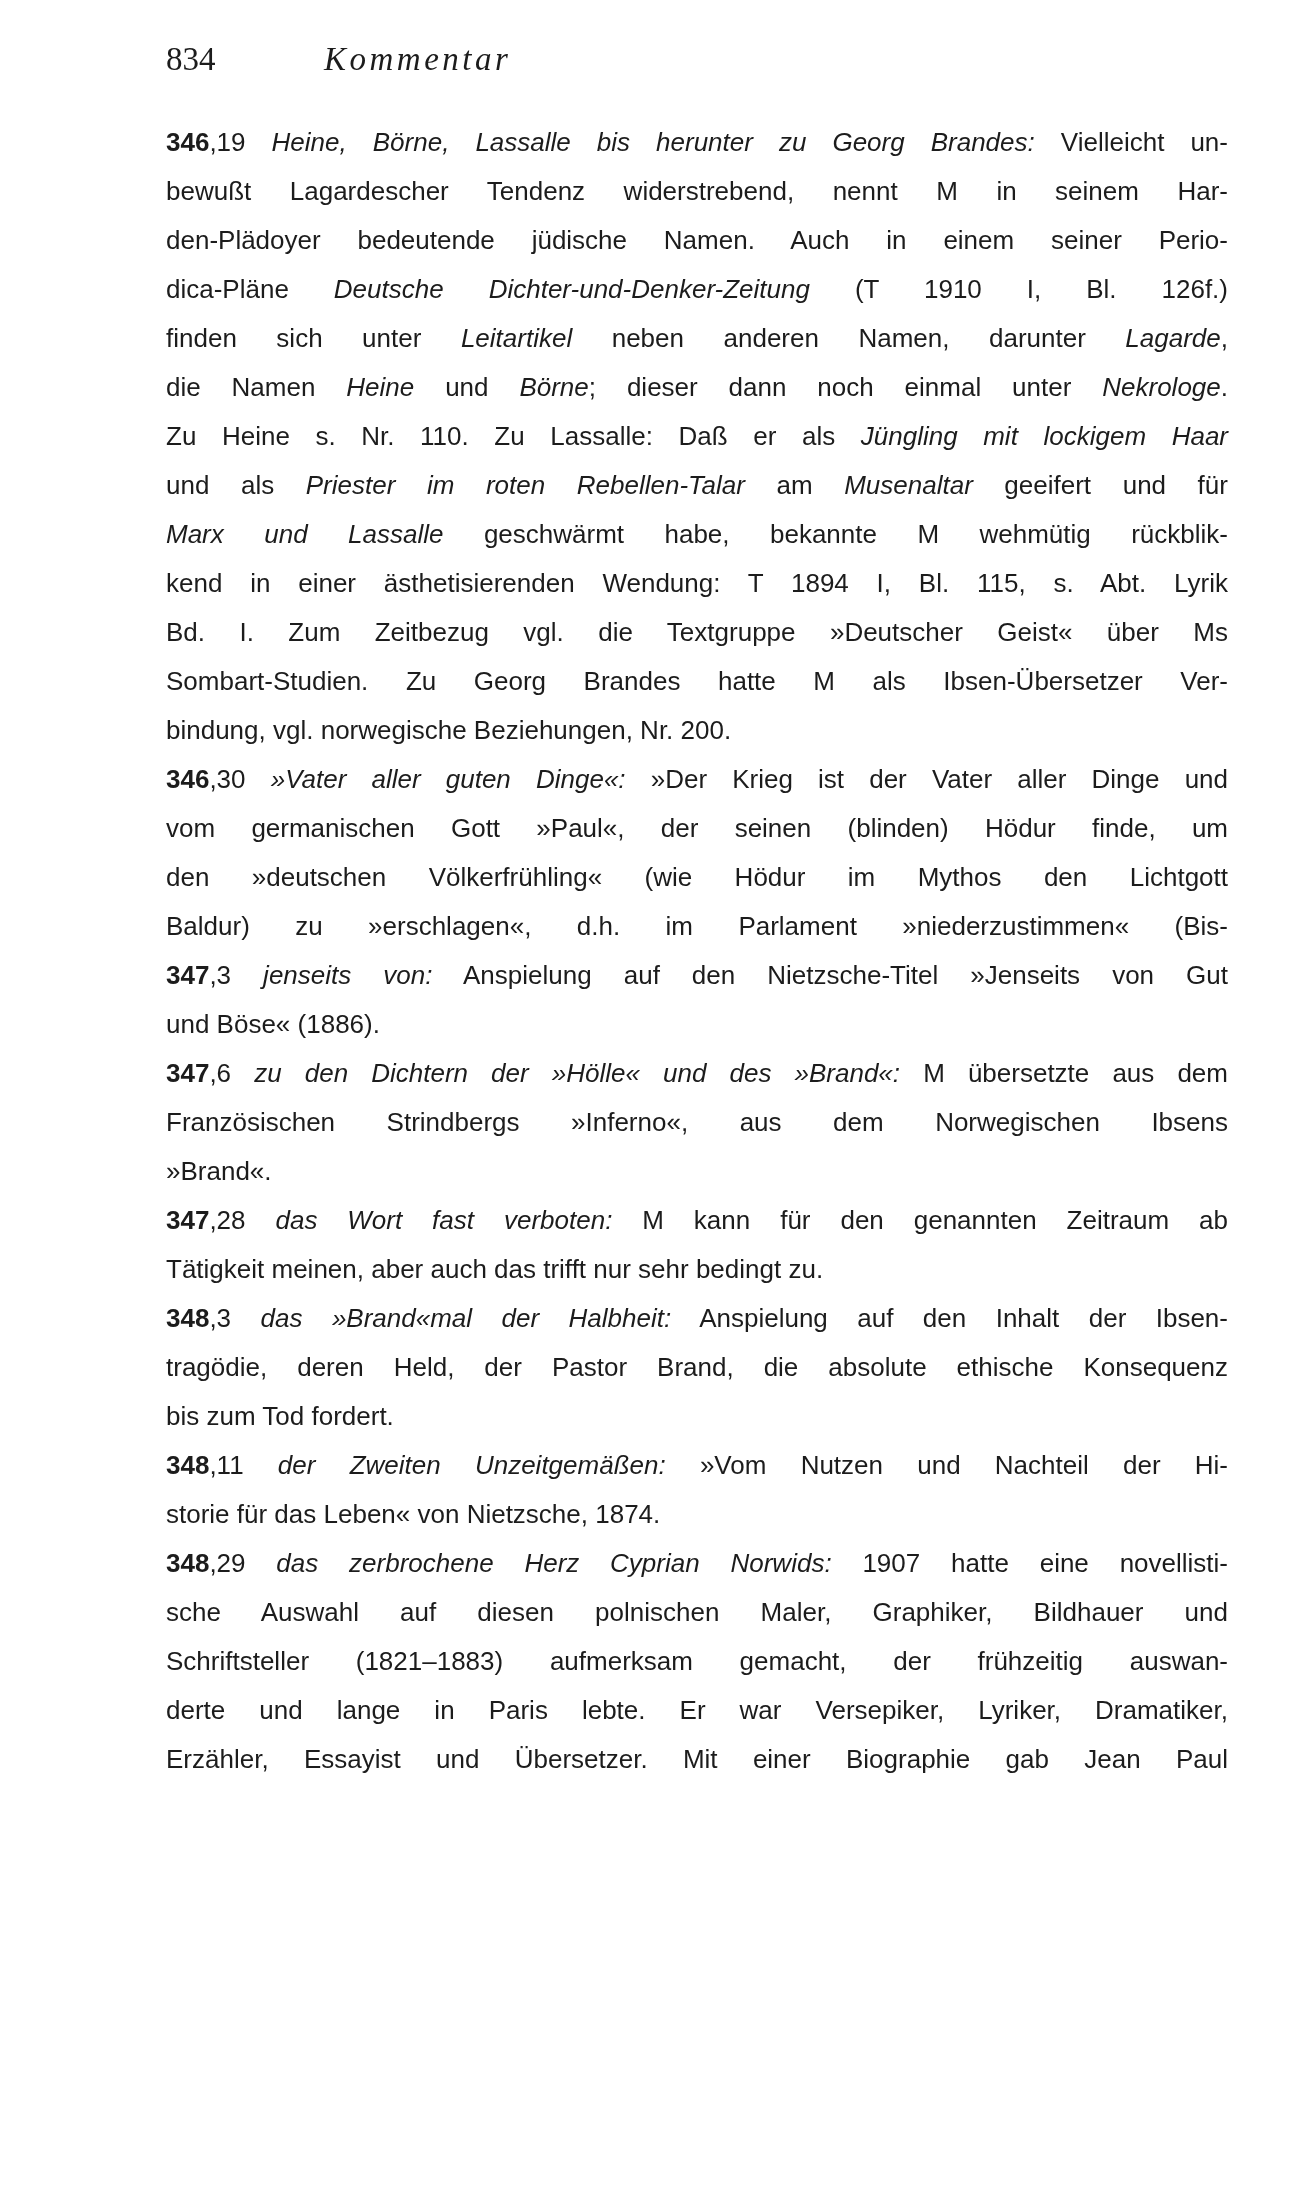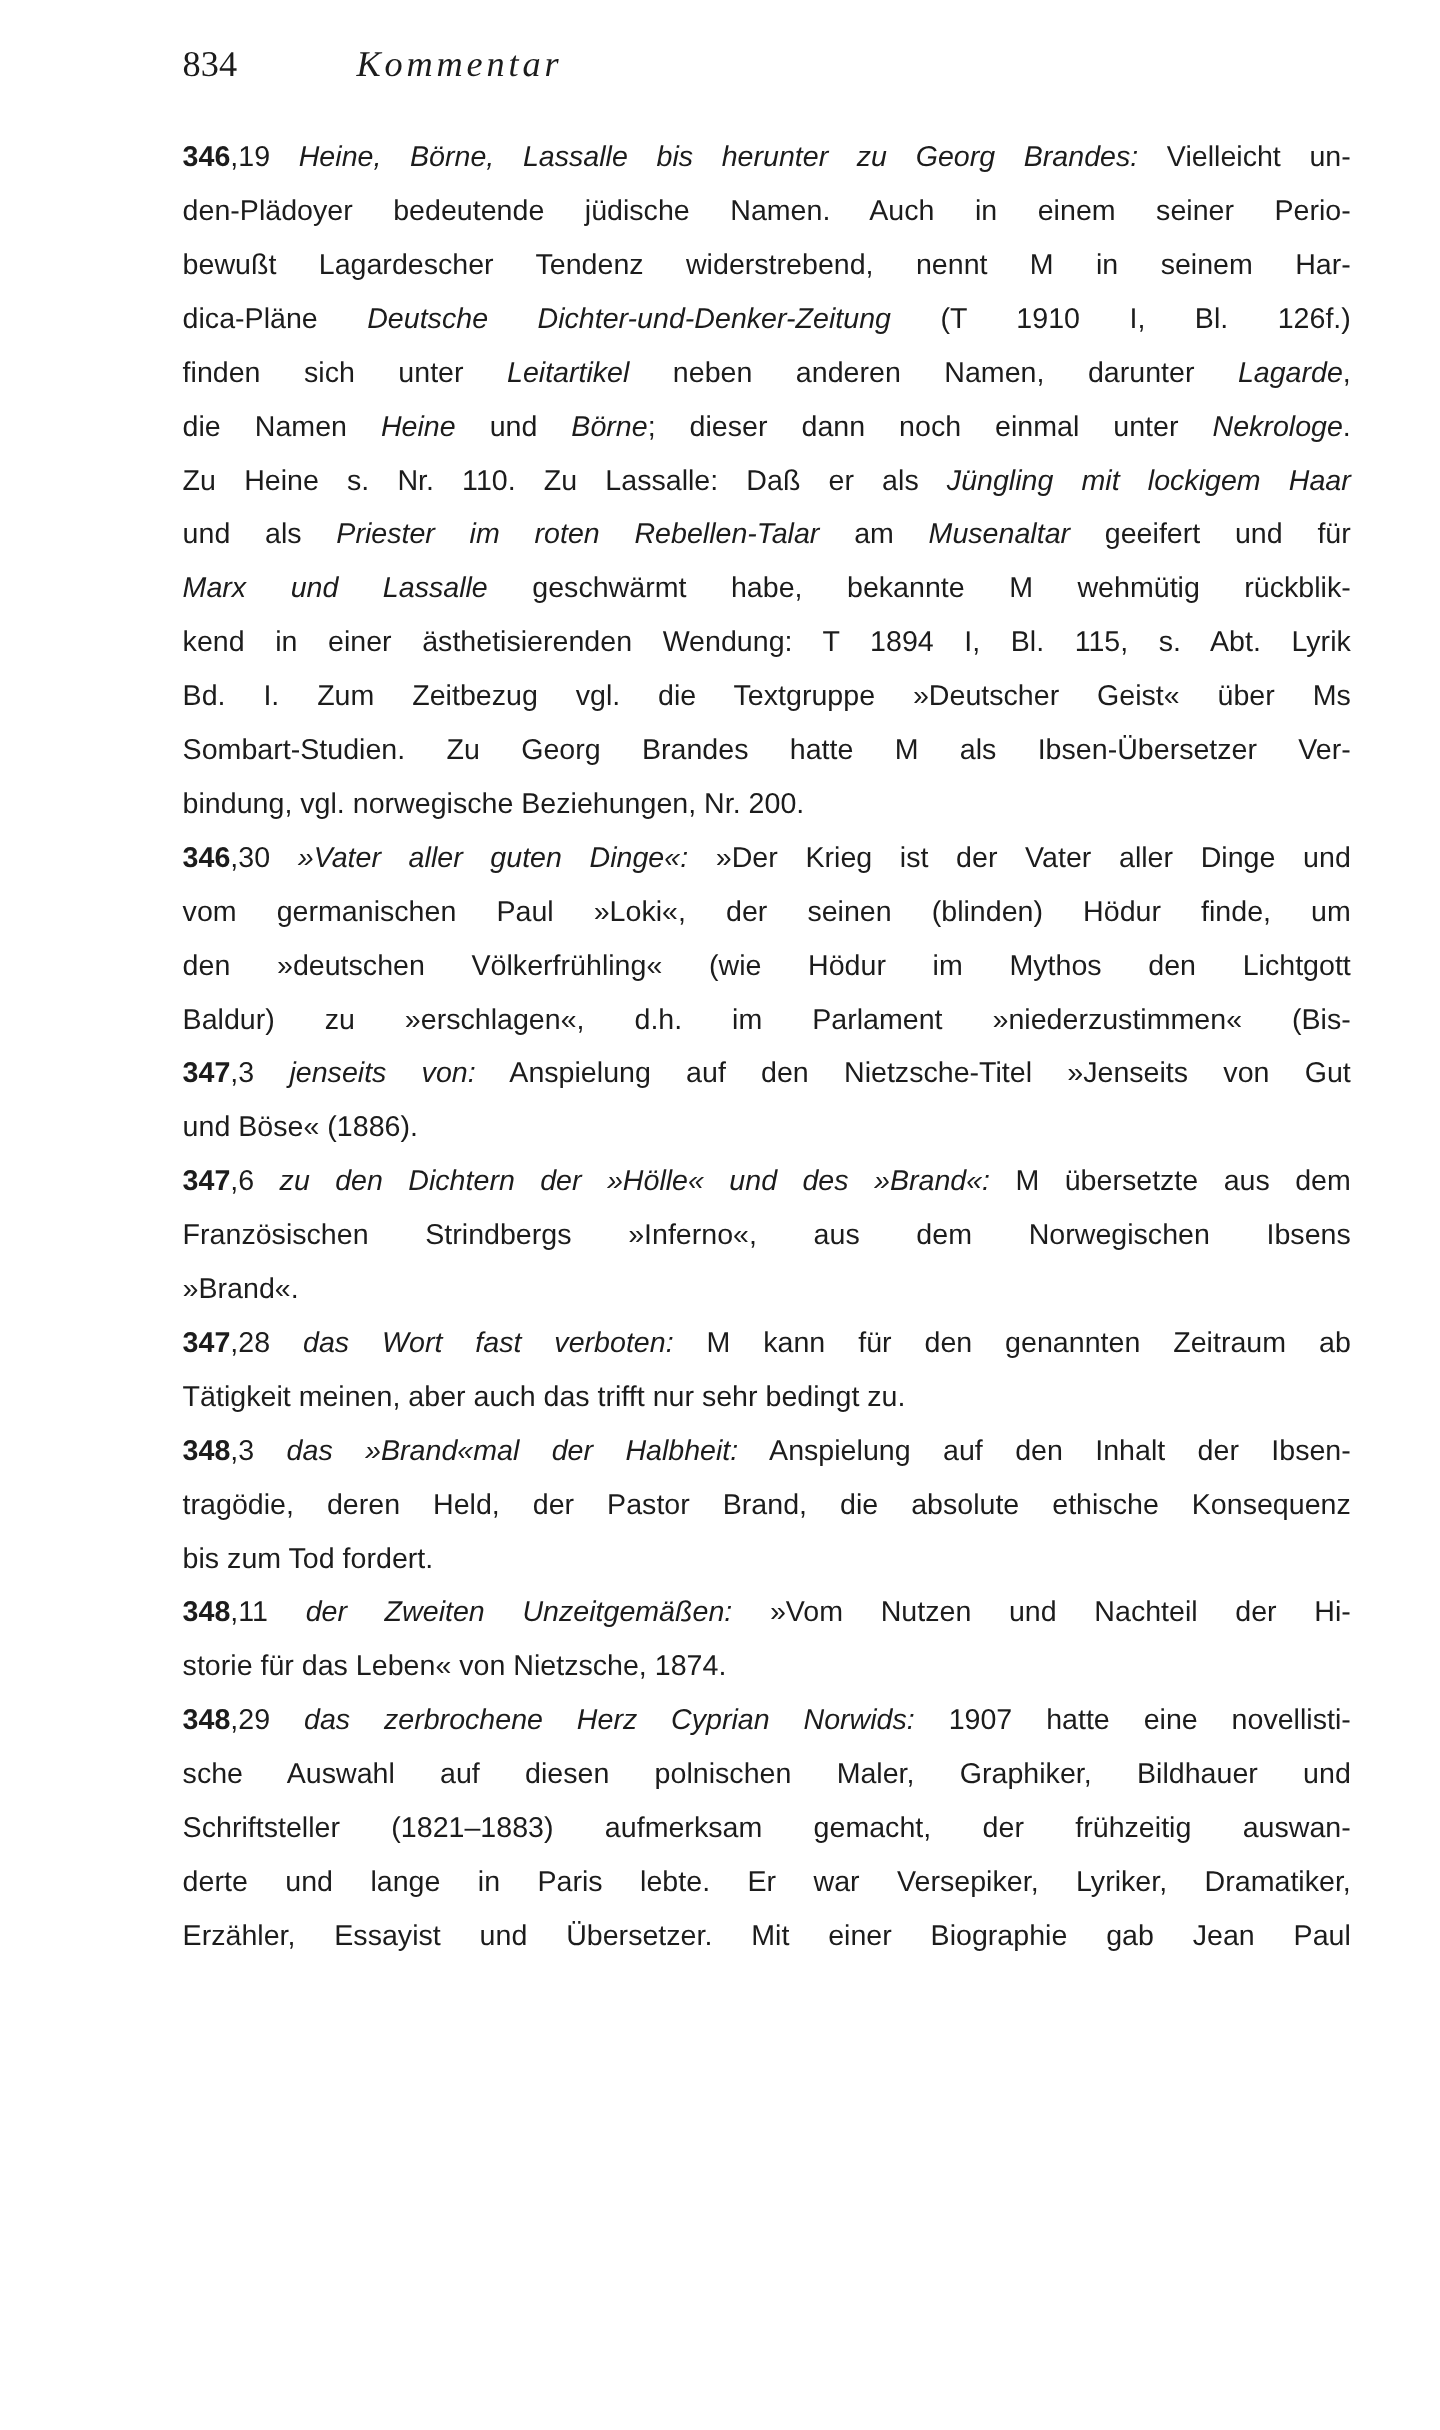--- a/index.html
+++ b/index.html
@@ -18,34 +18,34 @@
 </head>
 <body>
 
 <div class="page">
   <div class="running-head">
     <span class="page-number">834</span>
     <span class="head-title">Kommentar</span>
   </div>
   <div class="text-block" id="text-block">
       <div class="line"><span class="seg-b">346</span><span class="seg-r">,19 </span><span class="seg-i">Heine, Börne, Lassalle bis herunter zu Georg Brandes:</span><span class="seg-r"> Vielleicht un-</span></div>
+      <div class="line"><span class="seg-r">bewußt Lagardescher Tendenz widerstrebend, nennt M in seinem Har-</span></div>
       <div class="line"><span class="seg-r">den-Plädoyer bedeutende jüdische Namen. Auch in einem seiner Perio-</span></div>
-      <div class="line"><span class="seg-r">bewußt Lagardescher Tendenz widerstrebend, nennt M in seinem Har-</span></div>
       <div class="line"><span class="seg-r">dica-Pläne </span><span class="seg-i">Deutsche Dichter-und-Denker-Zeitung</span><span class="seg-r"> (T 1910 I, Bl. 126f.)</span></div>
       <div class="line"><span class="seg-r">finden sich unter </span><span class="seg-i">Leitartikel</span><span class="seg-r"> neben anderen Namen, darunter </span><span class="seg-i">Lagarde</span><span class="seg-r">,</span></div>
       <div class="line"><span class="seg-r">die Namen </span><span class="seg-i">Heine</span><span class="seg-r"> und </span><span class="seg-i">Börne</span><span class="seg-r">; dieser dann noch einmal unter </span><span class="seg-i">Nekrologe</span><span class="seg-r">.</span></div>
       <div class="line"><span class="seg-r">Zu Heine s. Nr. 110. Zu Lassalle: Daß er als </span><span class="seg-i">Jüngling mit lockigem Haar</span></div>
       <div class="line"><span class="seg-r">und als </span><span class="seg-i">Priester im roten Rebellen-Talar</span><span class="seg-r"> am </span><span class="seg-i">Musenaltar</span><span class="seg-r"> geeifert und für</span></div>
       <div class="line"><span class="seg-i">Marx und Lassalle</span><span class="seg-r"> geschwärmt habe, bekannte M wehmütig rückblik-</span></div>
       <div class="line"><span class="seg-r">kend in einer ästhetisierenden Wendung: T 1894 I, Bl. 115, s. Abt. Lyrik</span></div>
       <div class="line"><span class="seg-r">Bd. I. Zum Zeitbezug vgl. die Textgruppe »Deutscher Geist« über Ms</span></div>
       <div class="line"><span class="seg-r">Sombart-Studien. Zu Georg Brandes hatte M als Ibsen-Übersetzer Ver-</span></div>
       <div class="line last"><span class="seg-r">bindung, vgl. norwegische Beziehungen, Nr. 200.</span></div>
       <div class="line"><span class="seg-b">346</span><span class="seg-r">,30 </span><span class="seg-i">»Vater aller guten Dinge«:</span><span class="seg-r"> »Der Krieg ist der Vater aller Dinge und</span></div>
-      <div class="line"><span class="seg-r">vom germanischen Paul »Loki«, der seinen (blinden) Hödur finde, um</span></div>
+      <div class="line"><span class="seg-r">vom germanischen Gott »Paul«, der seinen (blinden) Hödur finde, um</span></div>
       <div class="line"><span class="seg-r">den »deutschen Völkerfrühling« (wie Hödur im Mythos den Lichtgott</span></div>
       <div class="line"><span class="seg-r">Baldur) zu »erschlagen«, d.h. im Parlament »niederzustimmen« (Bis-</span></div>
       <div class="line"><span class="seg-b">347</span><span class="seg-r">,3 </span><span class="seg-i">jenseits von:</span><span class="seg-r"> Anspielung auf den Nietzsche-Titel »Jenseits von Gut</span></div>
       <div class="line last"><span class="seg-r">und Böse« (1886).</span></div>
       <div class="line"><span class="seg-b">347</span><span class="seg-r">,6 </span><span class="seg-i">zu den Dichtern der »Hölle« und des »Brand«:</span><span class="seg-r"> M übersetzte aus dem</span></div>
       <div class="line"><span class="seg-r">Französischen Strindbergs »Inferno«, aus dem Norwegischen Ibsens</span></div>
       <div class="line last"><span class="seg-r">»Brand«.</span></div>
       <div class="line"><span class="seg-b">347</span><span class="seg-r">,28 </span><span class="seg-i">das Wort fast verboten:</span><span class="seg-r"> M kann für den genannten Zeitraum ab</span></div>
       <div class="line last"><span class="seg-r">Tätigkeit meinen, aber auch das trifft nur sehr bedingt zu.</span></div>
       <div class="line"><span class="seg-b">348</span><span class="seg-r">,3 </span><span class="seg-i">das »Brand«mal der Halbheit:</span><span class="seg-r"> Anspielung auf den Inhalt der Ibsen-</span></div>

